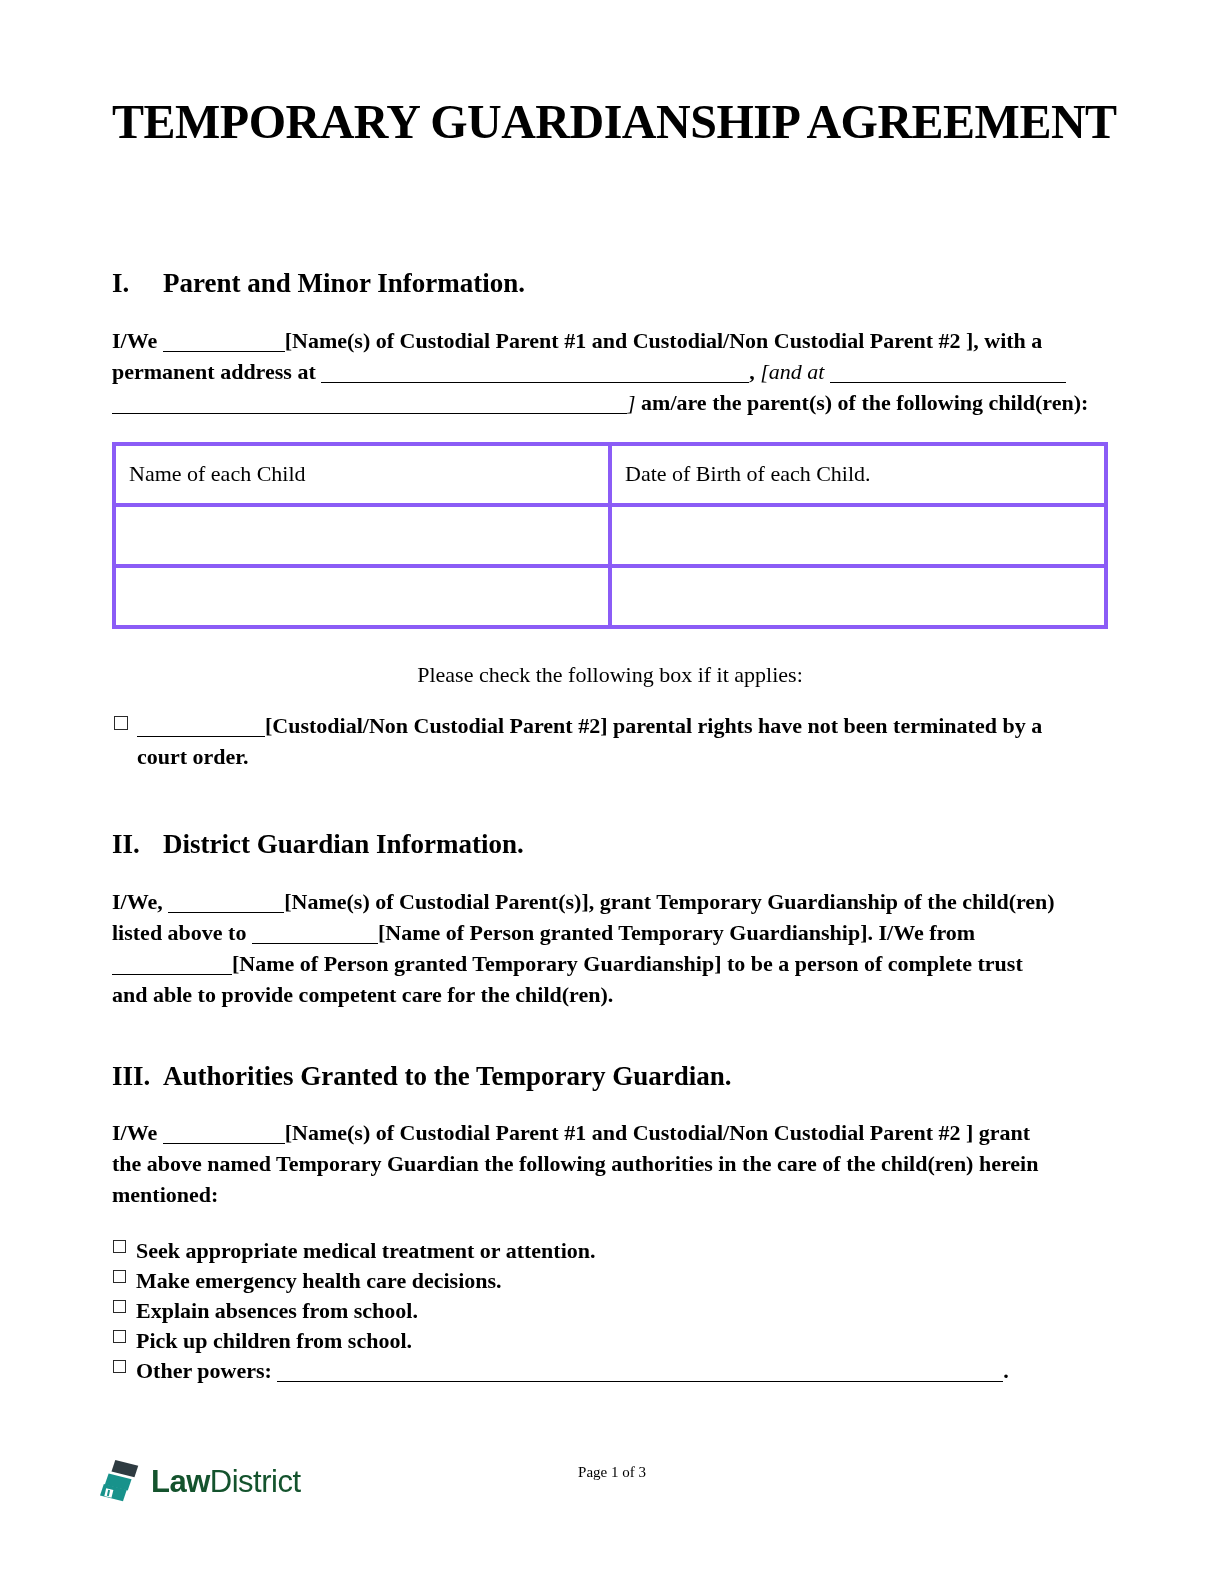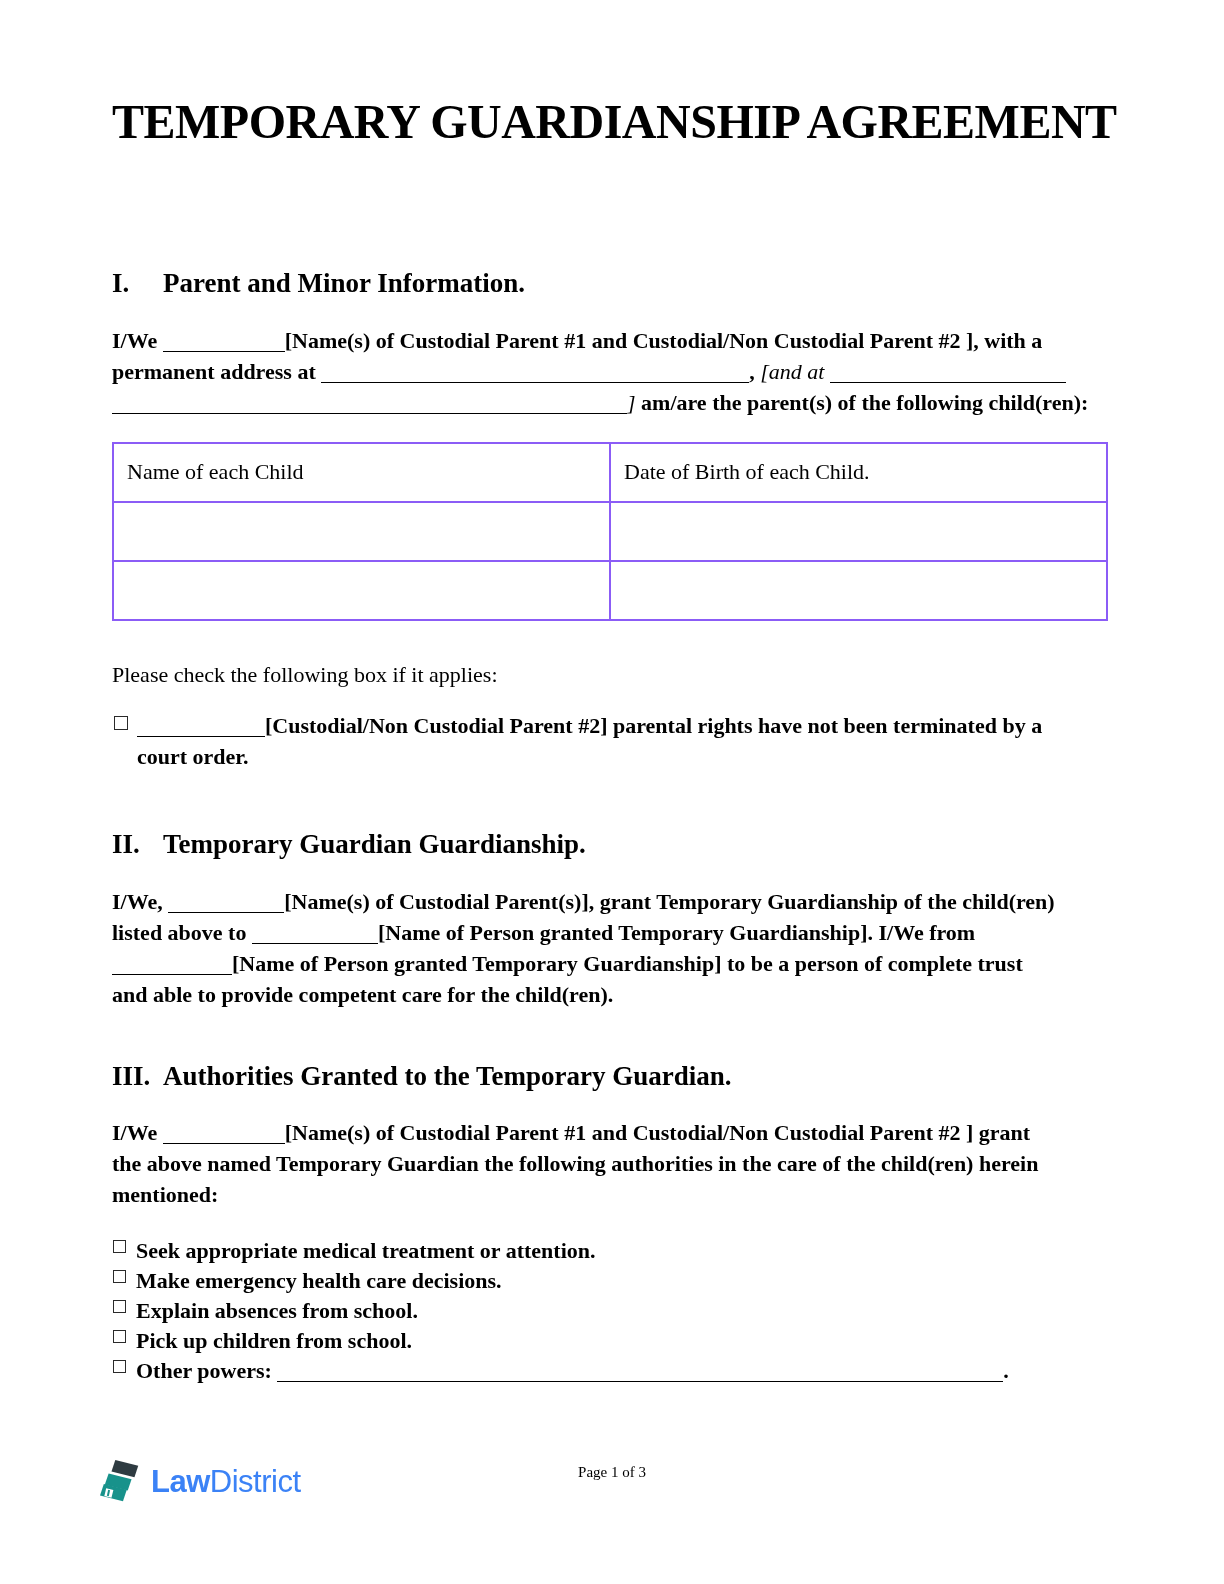--- a/index.html
+++ b/index.html
@@ -46,32 +46,33 @@
     border-bottom:1.6px solid #000000;
     height:1px;
     vertical-align:-4px;
   }
   table.child-table{
     width:100%;
     border-collapse:collapse;
     margin-top:24px;
   }
   table.child-table td, table.child-table th{
-    border:2px solid #8b5cf6;
+    border:4px solid #8b5cf6;
     height:57px;
     font-size:22px;
     font-weight:normal;
     text-align:left;
     padding:0 13px;
     vertical-align:middle;
   }
   .check-prompt{
-    margin-top:38px;
+    margin-top:30px;
     font-size:22px;
     line-height:31px;
+    text-align:center;
   }
   .checklist{margin-top:0;}
   .checklist.single{margin-top:20px;}
   .checklist.authorities{margin-top:26px;}
   .check-item{
     display:flex;
     align-items:flex-start;
     font-size:22px;
     line-height:31px;
   }
@@ -94,21 +95,21 @@
     left:100px;right:100px;bottom:76px;
     height:52px;
   }
   .brand{
     position:absolute;left:0;top:2px;
     display:flex;align-items:center;
   }
   .brand-text{
     font-family:"Liberation Sans", sans-serif;
     font-size:31px;
-    color:#3b82f6;
+    color:#14532d;
     margin-left:7px;
     letter-spacing:-0.5px;
     white-space:nowrap;
   }
   .brand-text .bold{font-weight:bold;}
   .page-label{
     position:absolute;
     left:50%;top:8px;
     transform:translateX(-50%);
     font-size:15px;
@@ -156,21 +157,21 @@
         <span class="checkbox"></span>
         <div class="check-text">
           <div class="line"><span class="blank" style="width: 128px;"></span><span class="seg-b">[Custodial/Non Custodial Parent #2]</span><span class="seg-r"> parental rights have not been terminated by a</span></div>
           <div class="line"><span class="seg-r">court order.</span></div>
         </div>
       </div>
     </div>
 
   <div class="sec-heading second">
     <span class="sec-num">II.</span>
-    <span>Temporary Guardian Guardianship.</span>
+    <span>District Guardian Information.</span>
   </div>
 
   <div class="para">
       <div class="line"><span class="seg-r">I/We, </span><span class="blank" style="width: 116px;"></span><span class="seg-b">[Name(s) of Custodial Parent(s)]</span><span class="seg-r">, grant Temporary Guardianship of the child(ren)</span></div>
       <div class="line"><span class="seg-r">listed above to </span><span class="blank" style="width: 126px;"></span><span class="seg-b">[Name of Person granted Temporary Guardianship]</span><span class="seg-r">. I/We from</span></div>
       <div class="line"><span class="blank" style="width: 120px;"></span><span class="seg-b">[Name of Person granted Temporary Guardianship]</span><span class="seg-r"> to be a person of complete trust</span></div>
       <div class="line"><span class="seg-r">and able to provide competent care for the child(ren).</span></div>
     </div>
 
   <div class="sec-heading third">

